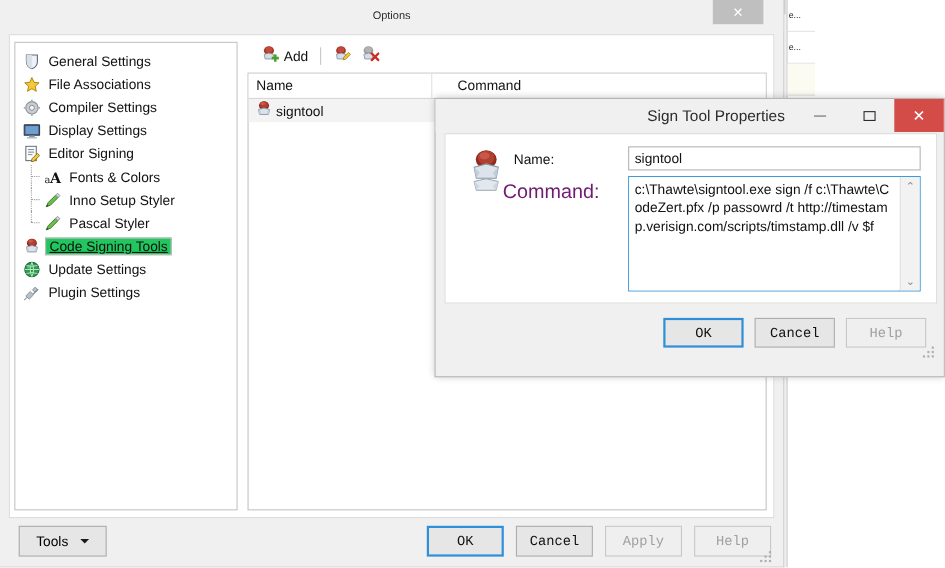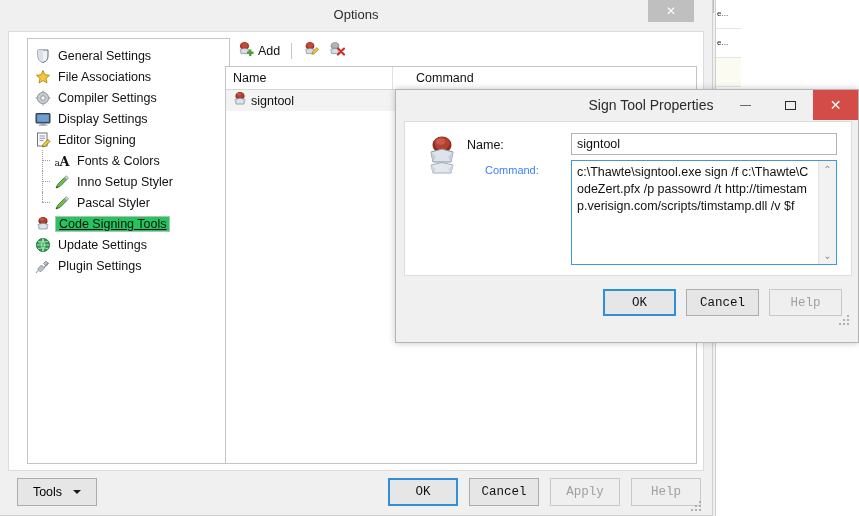--- a/index.html
+++ b/index.html
@@ -40,37 +40,37 @@
     border: 1px solid #cfcfcf;
     border-left: none; border-top: none;
     box-sizing: border-box;
   }
   .opt-titlebar {
     position: relative; height: 29px; background: #f0f0f0;
   }
   .opt-title {
     position: absolute; left: 0; right: 0; top: 0; height: 29px;
     line-height: 29px; text-align: center;
-    font-size: 13px; color: #2b2b2b;
+    font-size: 10px; color: #2b2b2b;
   }
   .opt-close {
     position: absolute; right: 18px; top: 0; width: 46px; height: 22px;
     background: #bfbfbf; color: #ffffff;
     text-align: center; line-height: 22px; font-size: 12px;
     cursor: pointer;
   }
 
   .opt-body {
     position: absolute; left: 8px; top: 31px; width: 696px; height: 440px;
     background: #ffffff; border: 1px solid #dcdcdc; box-sizing: border-box;
   }
 
   
   .tree {
-    position: absolute; left: 18px; top: 6px; width: 203px; height: 426px;
+    position: absolute; left: 4px; top: 6px; width: 203px; height: 426px;
     background: #ffffff; border: 1px solid #c4c4c4; box-sizing: border-box;
     padding: 6px 6px 0 6px; overflow: hidden;
   }
   .tree-item {
     display: flex; align-items: center; height: 21px;
     cursor: pointer; position: relative;
   }
   .tree-item .ticon {
     width: 18px; height: 18px; flex: 0 0 18px;
     display: flex; align-items: center; justify-content: center;
@@ -174,21 +174,21 @@
   .dlg-btn.close { background: #d44c47; color: #ffffff; font-size: 14px; }
   .dlg-min-glyph { width: 11px; height: 1px; background: #6b6b6b; }
   .dlg-max-glyph { width: 11px; height: 9px; border: 1px solid #2b2b2b; box-sizing: border-box; }
 
   .dlg-content {
     position: absolute; left: 8px; top: 31px; width: 448px; height: 155px;
     background: #ffffff; border: 1px solid #dcdcdc; box-sizing: border-box;
   }
   .dlg-icon { position: absolute; left: 20px; top: 12px; width: 34px; height: 42px; }
   .lbl-name { position: absolute; left: 62px; top: 16px; font-size: 12.5px; color: #111; }
-  .lbl-cmd  { position: absolute; left: 80px; top: 42px; font-size: 11px; color: #3b82f6; }
+  .lbl-cmd  { position: absolute; left: 52px; top: 42px; font-size: 18px; color: #701a75; }
 
   .field-name {
     position: absolute; left: 166px; top: 11px; width: 266px; height: 22px;
     border: 1px solid #b4b4b4; background: #ffffff; box-sizing: border-box;
     font-family: "Liberation Sans", sans-serif; font-size: 12.5px;
     color: #111; padding: 0 5px; outline: none;
   }
   .field-cmd-wrap {
     position: absolute; left: 166px; top: 38px; width: 266px; height: 105px;
     border: 1px solid #3f9bd8; background: #ffffff; box-sizing: border-box;

